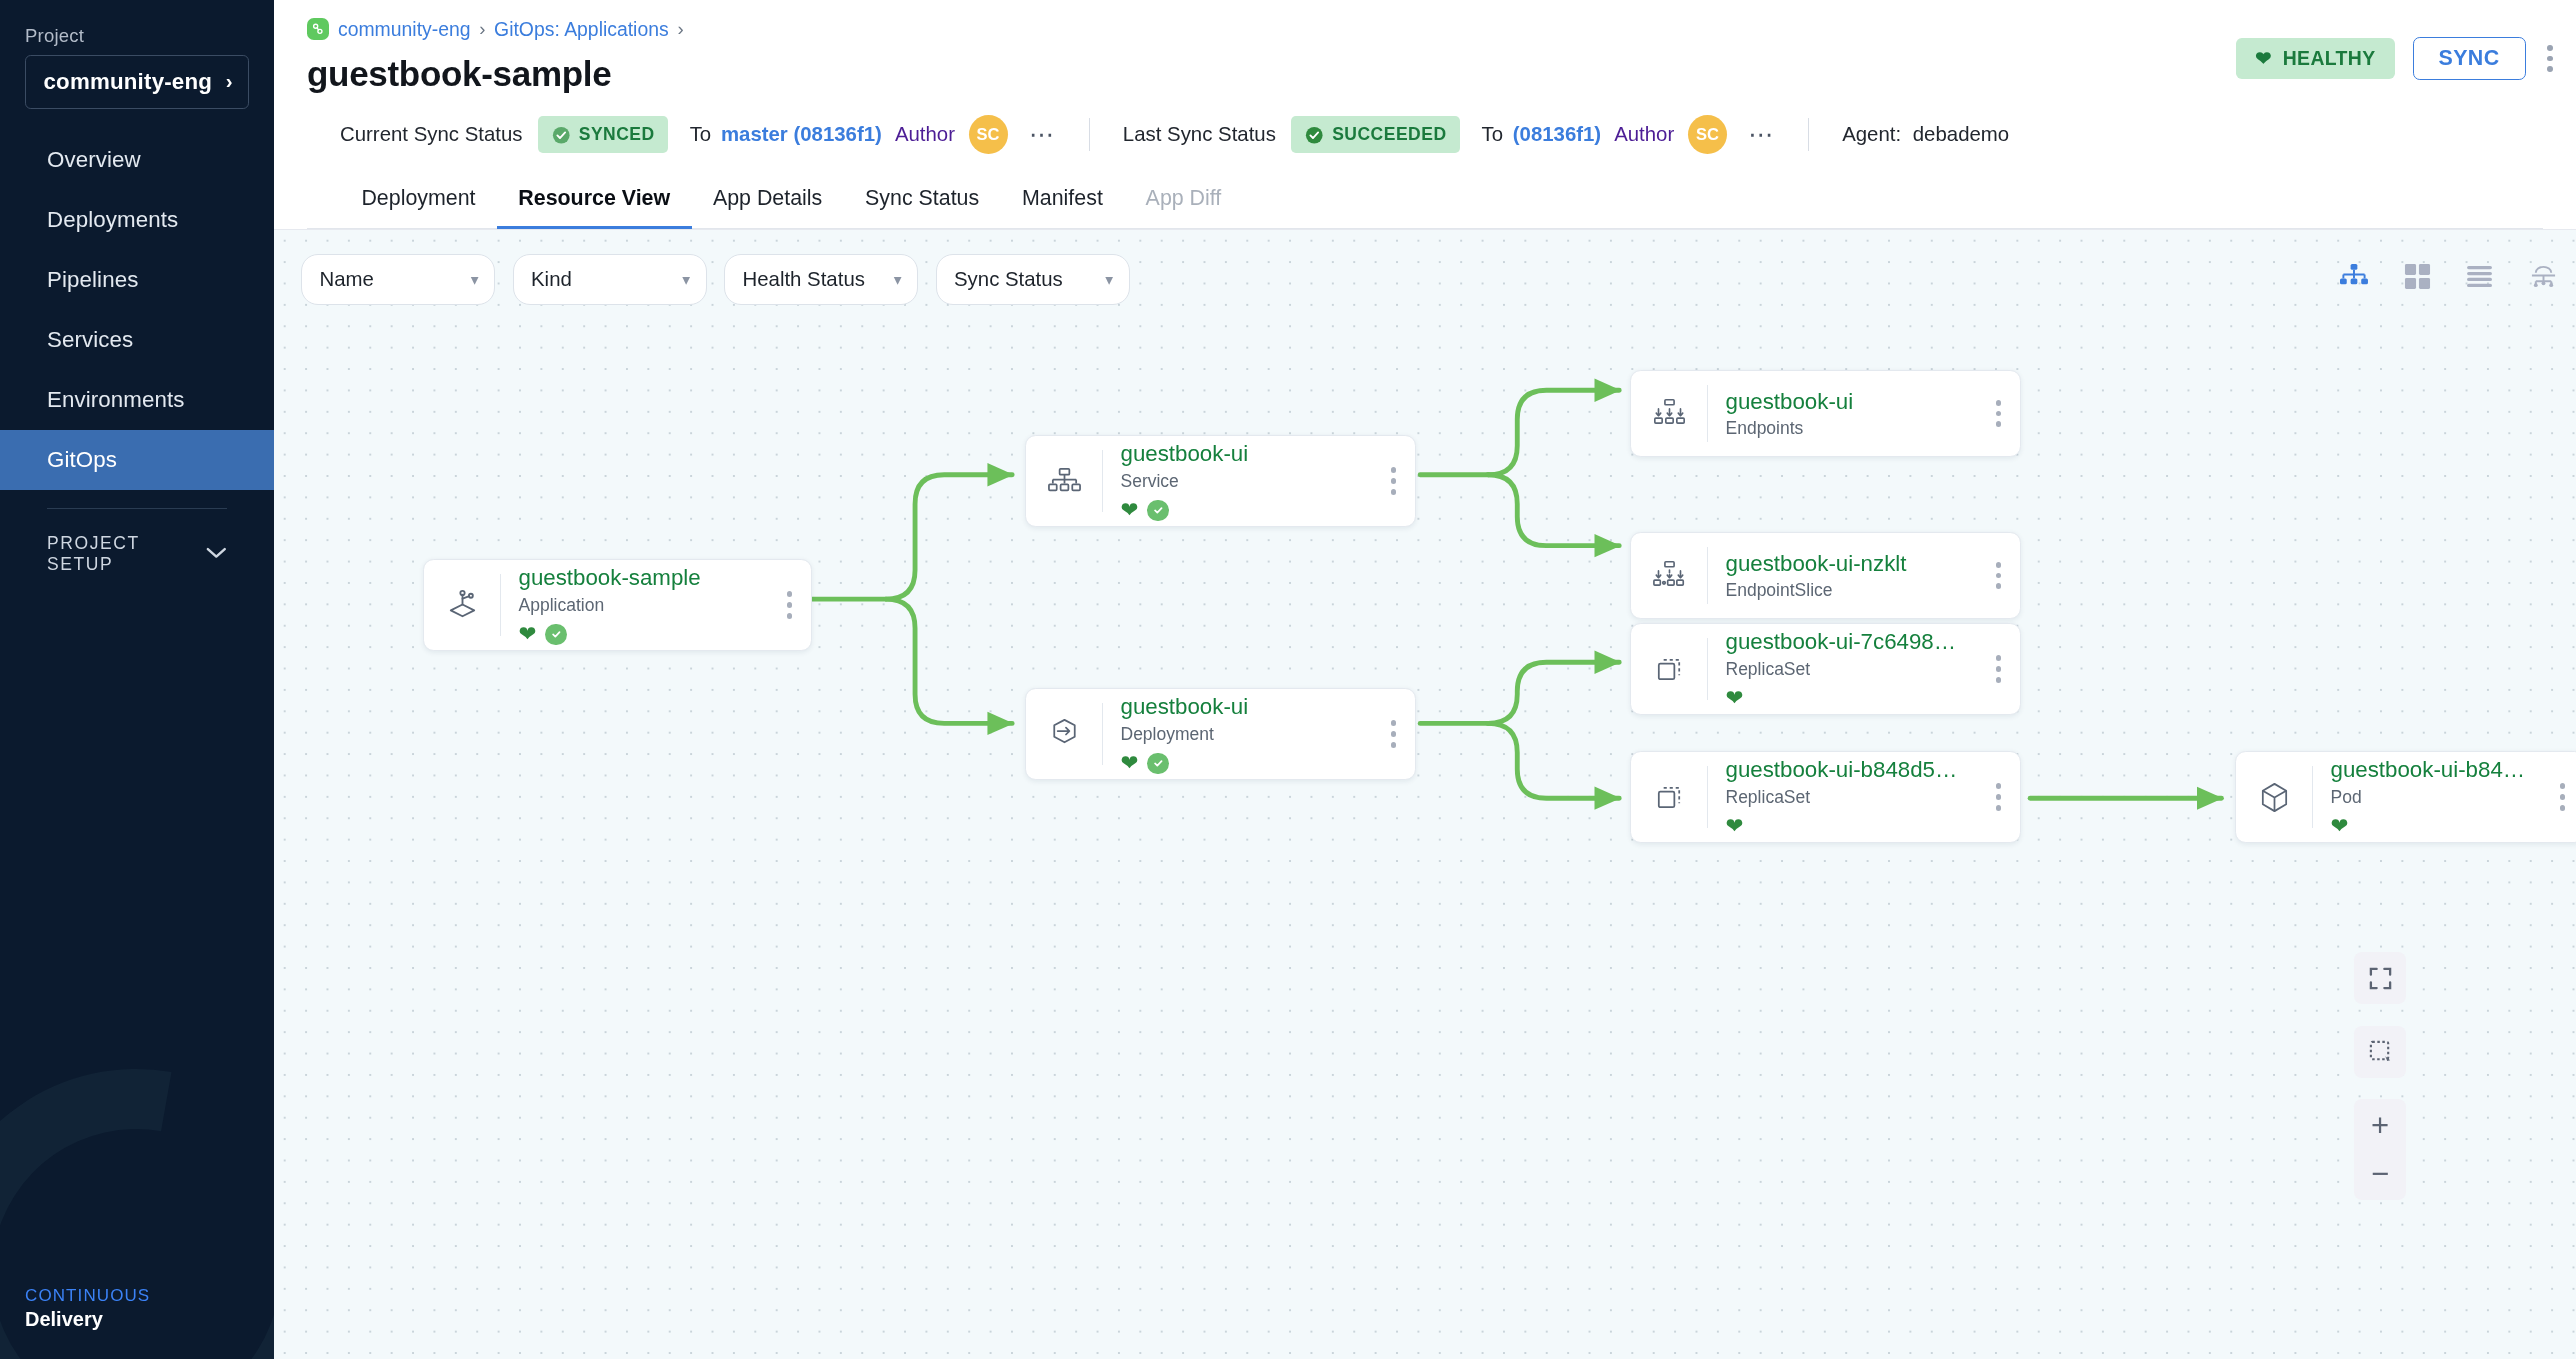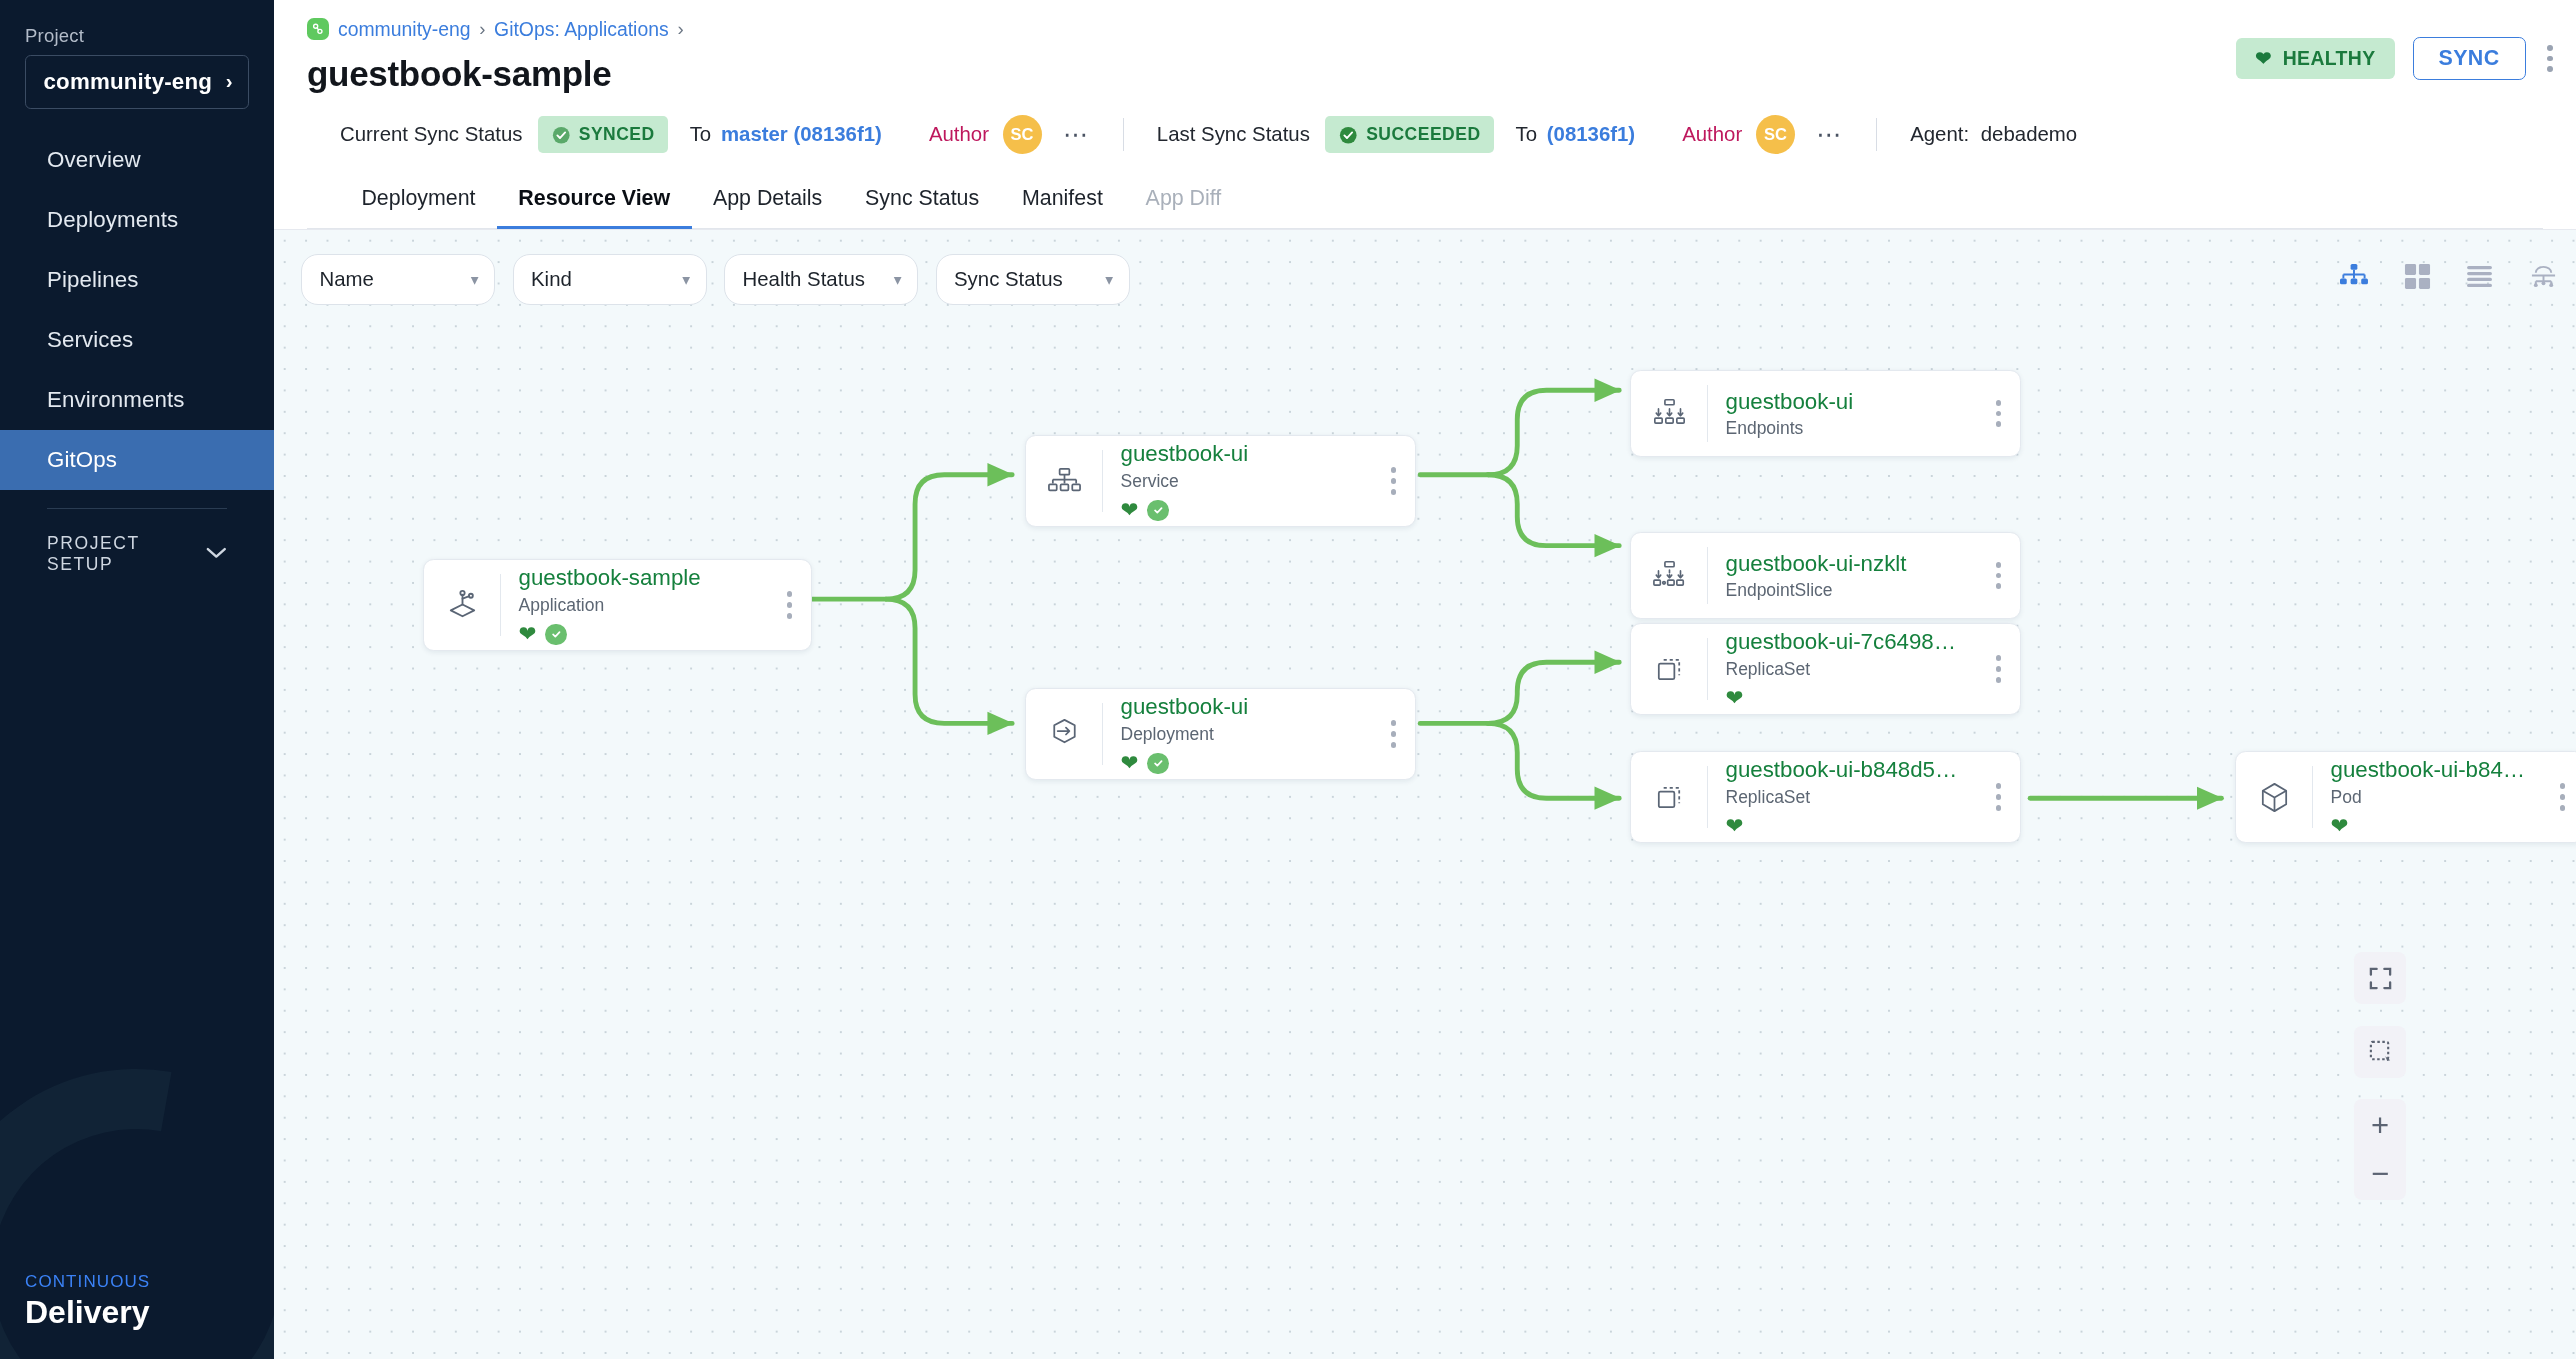--- a/index.html
+++ b/index.html
@@ -43,21 +43,21 @@
   }
   .sb-item.active { background: #3a6db0; color: #ffffff; }
   .sb-divider { height: 1px; background: #2a3c52; margin: 17.5px 47px 0 47px; }
   .sb-section {
     margin-top: 21.4px; padding: 0 47px 0 47px; height: 47px;
     display: flex; align-items: center; justify-content: space-between;
     font-size: 17.5px; letter-spacing: 1.6px; color: #cfd7e1; cursor: pointer;
   }
   .sb-bottom { position: absolute; left: 0; bottom: 29px; z-index: 3; padding-left: 25px; }
   .sb-bottom .k { font-size: 17px; letter-spacing: 1.1px; color: #3b82f6; }
-  .sb-bottom .v { font-size: 32px; font-weight: 700; color: #ffffff; margin-top: 1.9px; }
+  .sb-bottom .v { font-size: 20px; font-weight: 700; color: #ffffff; margin-top: 1.9px; }
 
   
   .main { flex: 1; display: flex; flex-direction: column; min-width: 0; background: #fff; }
 
   .topbar {
     padding: 17.5px 33px 0 33px; position: relative;
     border-bottom: 1px solid #e6e9ef; background: #fff;
   }
   .crumbs { display: flex; align-items: center; gap: 8.7px; font-size: 19.4px; }
   .crumb-logo {
@@ -90,21 +90,21 @@
   }
   .statusrow .lbl { color: #22272f; }
   .st-pill {
     display: inline-flex; align-items: center; gap: 8.7px;
     background: #c5ead0; border-radius: 4.9px; height: 37px; padding: 0 13.6px;
     color: #1b7a3d; font-size: 17.5px; font-weight: 700; letter-spacing: 0.5px;
     margin-left: 15.5px;
   }
   .st-to { margin-left: 21.4px; color: #22272f; }
   .st-rev { margin-left: 9.7px; color: #3b7ddd; font-weight: 700; cursor: pointer; }
-  .st-author { margin-left: 47px; color: #be185d; }
+  .st-author { margin-left: 13px; color: #4c1d95; }
   .avatar {
     width: 39px; height: 39px; border-radius: 50%; background: #f5bf4a;
     color: #fff; font-size: 16.5px; font-weight: 700; margin-left: 13.6px;
     display: inline-flex; align-items: center; justify-content: center;
   }
   .dots-h { margin-left: 21.4px; letter-spacing: 1.9px; color: #4a5363; font-size: 25px; cursor: pointer; line-height: 1; }
   .vsep { width: 1px; height: 33px; background: #d8dde5; margin: 0 33px; }
   .agent { margin-left: 0; color: #22272f; }
 
   

